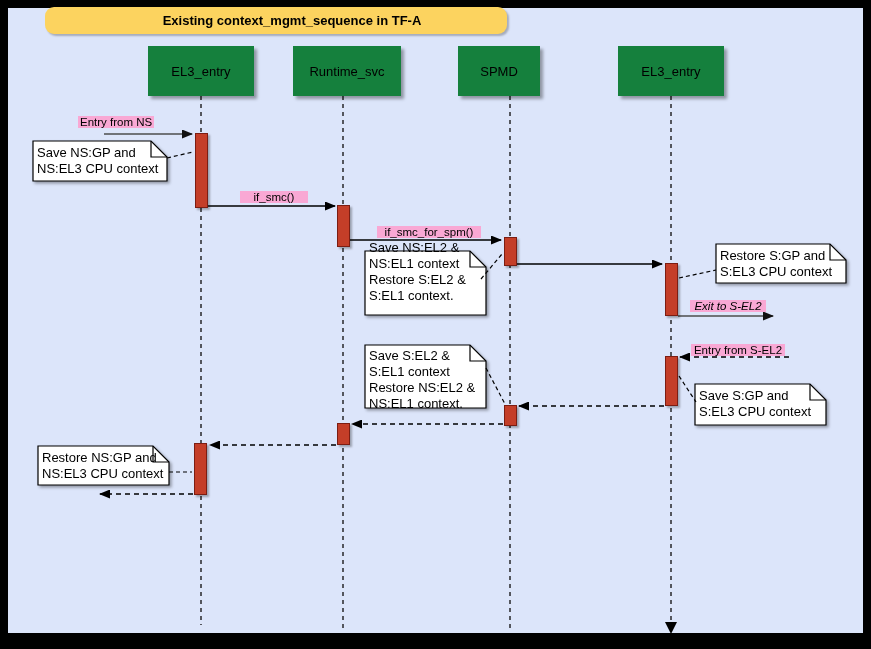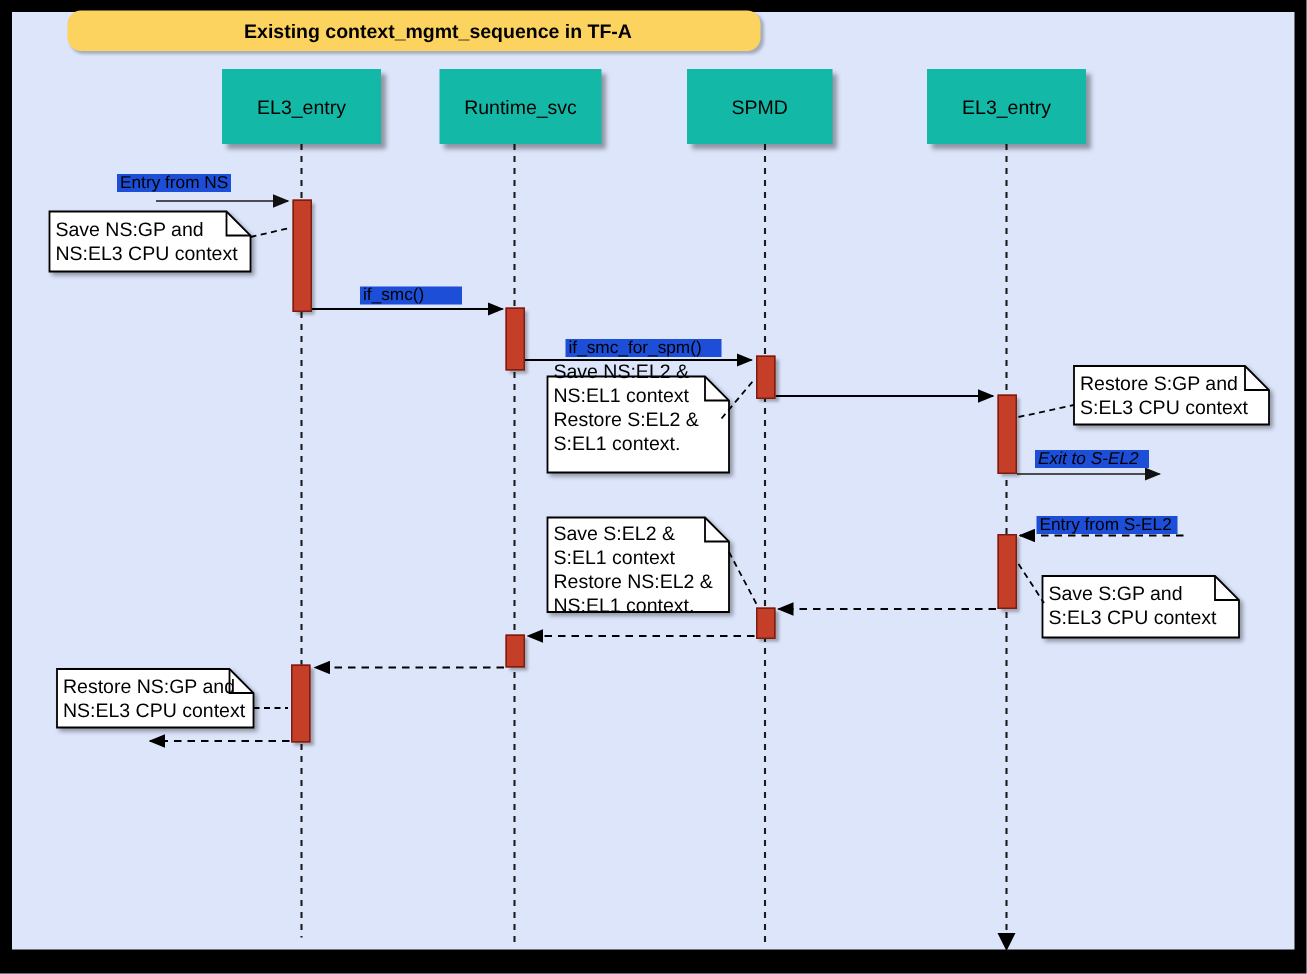--- a/index.html
+++ b/index.html
@@ -10,31 +10,31 @@
   .canvas{
     position:absolute;left:8px;top:8px;width:855px;height:625px;background:#dce5fa;
   }
   svg.overlay{position:absolute;left:0;top:0;z-index:2;}
   .title-banner{
     position:absolute;left:45px;top:7px;width:430px;height:27px;z-index:3;
     background:#fcd35f;border-radius:9px;display:flex;align-items:center;justify-content:center;
     font-size:13px;font-weight:bold;box-shadow:2px 2px 2px rgba(0,0,0,0.25);padding-left:32px;
   }
   .ll-header{
-    position:absolute;top:46px;height:50px;z-index:3;background:#14b8a6;
+    position:absolute;top:46px;height:50px;z-index:3;background:#15803d;
     display:flex;align-items:center;justify-content:center;font-size:13px;
     box-shadow:3px 3px 3px rgba(0,0,0,0.35);
   }
   .activation{
     position:absolute;width:13px;z-index:4;background:#c43e28;border:1.5px solid #7c1d12;
     box-sizing:border-box;box-shadow:2px 2px 2px rgba(0,0,0,0.3);
   }
   .msg-label{
-    position:absolute;z-index:5;font-size:11.5px;
-    background:#1d4ed8;padding:0 2px;white-space:nowrap;
+    position:absolute;z-index:5;font-size:11.5px;text-align:center;
+    background:#f9a8d4;padding:0 2px;white-space:nowrap;
   }
   .note-text{
     position:absolute;z-index:5;font-size:13px;line-height:16px;white-space:pre-line;
   }
   .shape-shadow{filter:drop-shadow(2px 2px 1.5px rgba(0,0,0,0.35));}
 </style>
 </head>
 <body>
 
 <div class="canvas"></div>
@@ -101,21 +101,21 @@
 </svg>
 
 <div class="title-banner">Existing context_mgmt_sequence in TF-A</div>
 
 <div class="ll-header" style="left:148px;width:106px;">
   <span>EL3_entry</span>
 </div>
 <div class="ll-header" style="left:293px;width:108px;">
   <span>Runtime_svc</span>
 </div>
-<div class="ll-header" style="left:458px;width:97px;">
+<div class="ll-header" style="left:458px;width:82px;">
   <span>SPMD</span>
 </div>
 <div class="ll-header" style="left:618px;width:106px;">
   <span>EL3_entry</span>
 </div>
 
 <div class="activation" style="left:195px;top:133px;height:75px;"></div>
 <div class="activation" style="left:337px;top:205px;height:42px;"></div>
 <div class="activation" style="left:504px;top:237px;height:29px;"></div>
 <div class="activation" style="left:665px;top:263px;height:53px;"></div>

